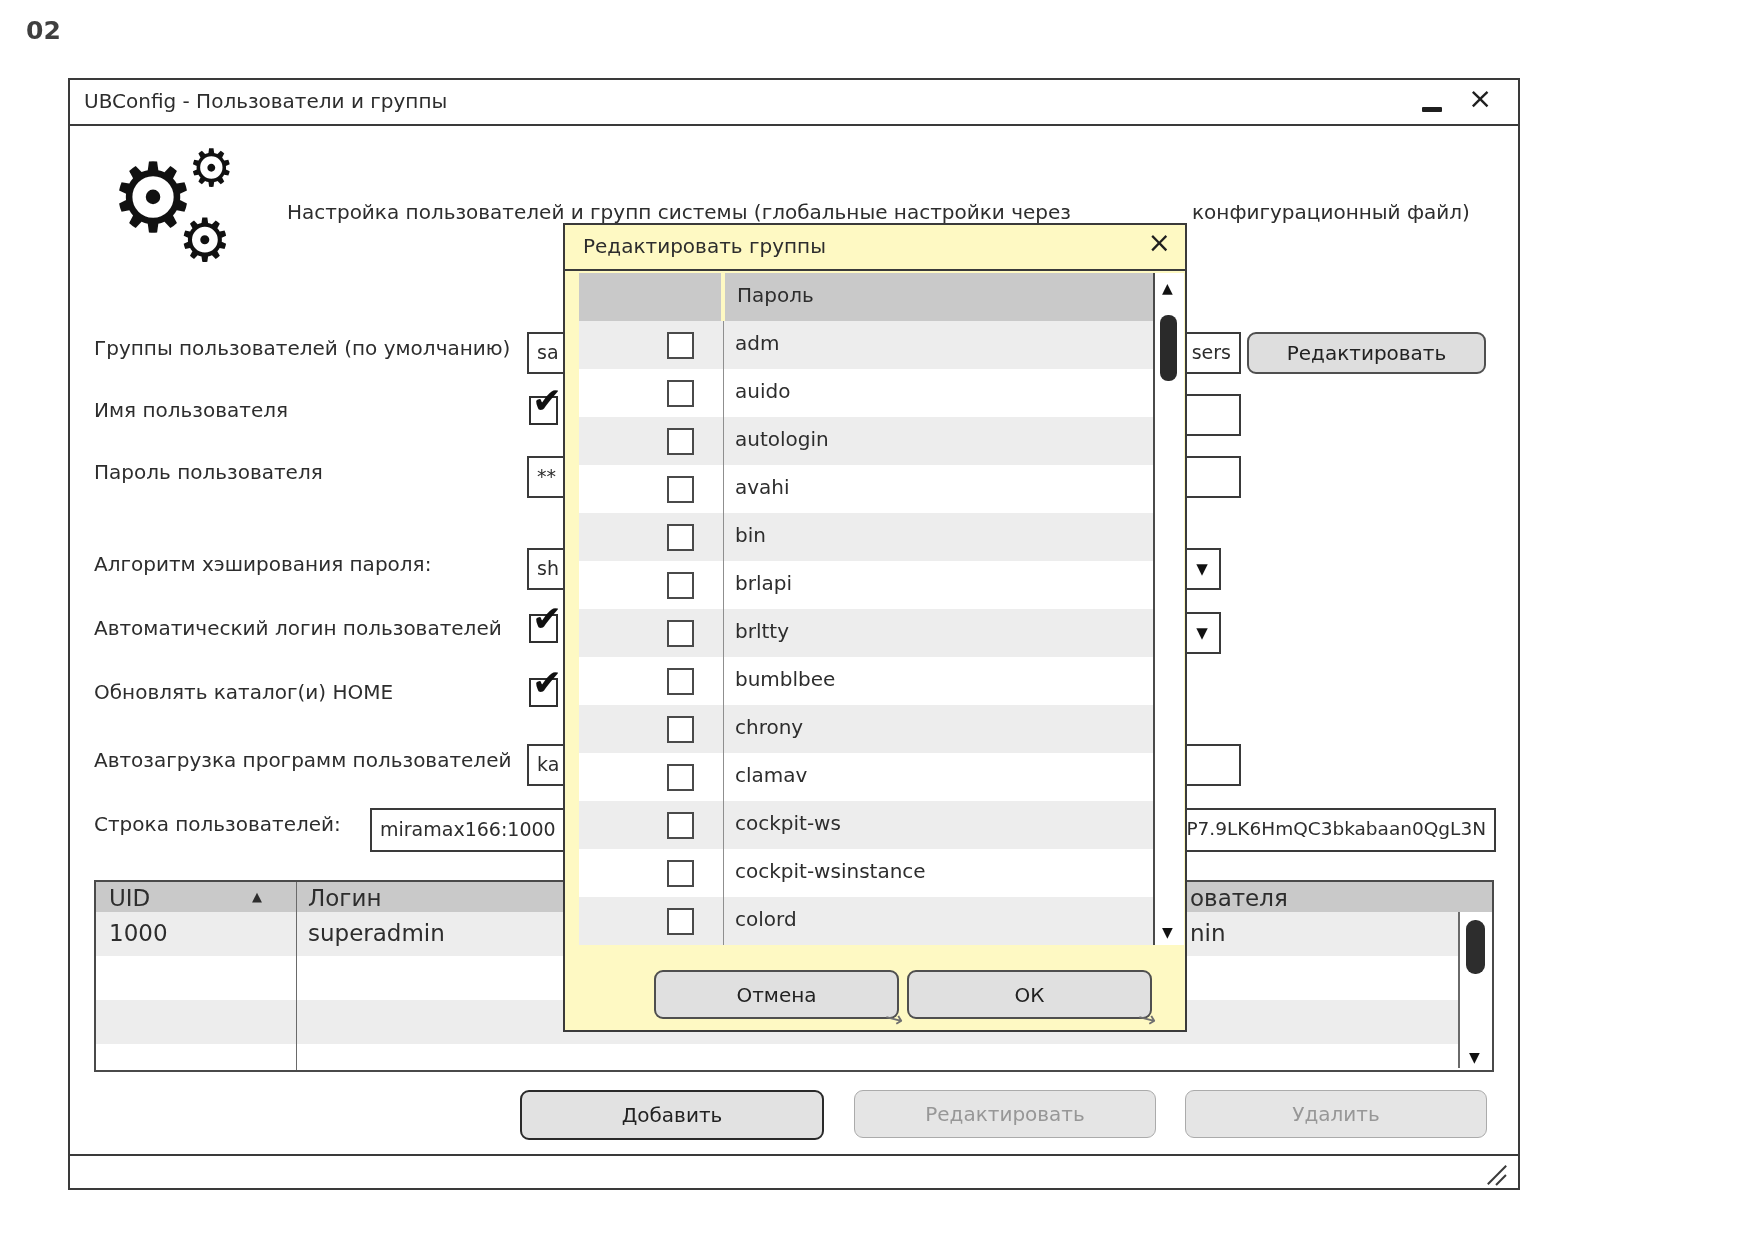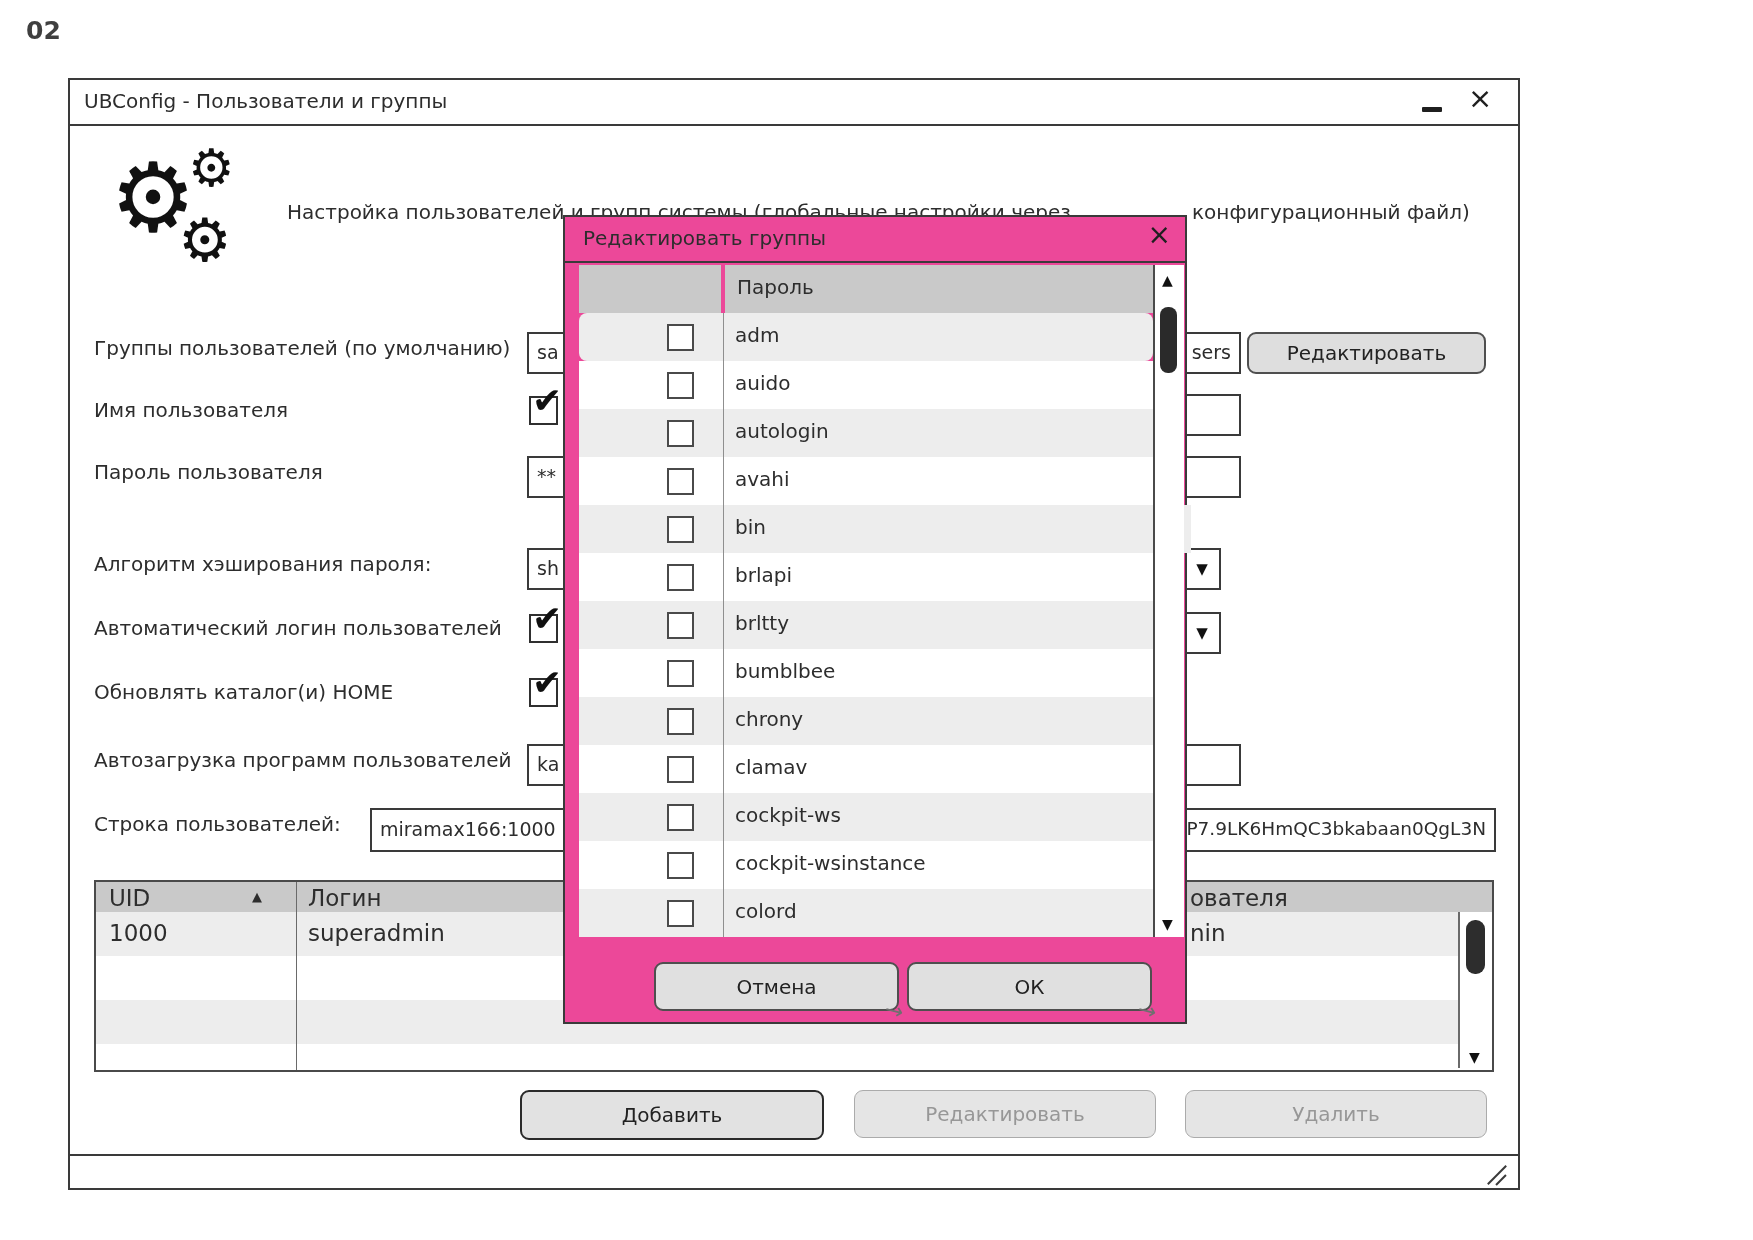--- a/index.html
+++ b/index.html
@@ -37,21 +37,21 @@
   .utable{left:24px;top:800px;width:1396px;height:188px;border:2px solid #4a4a4a;background:#fff;}
   .uthead{left:0;top:0;width:100%;height:30px;background:#c9c9c9;border-bottom:1.5px solid #6a6a6a;}
   .ucell{font-size:23px;}
   .ustripe{left:0;width:1362px;height:44px;background:#ededed;}
   .uvline{left:200px;top:0;height:188px;border-left:1.5px solid #6a6a6a;}
   .usb{left:1362px;top:30px;width:32px;height:156px;border-left:2px solid #6a6a6a;background:#fff;}
   .usb-thumb{left:6px;top:8px;width:19px;height:54px;background:#2d2d2d;border-radius:9px;}
   .sb-arrow{font-size:14px;color:#111;line-height:1;}
 
   
-  .dlg{left:563px;top:215px;width:620px;height:805px;border:2.5px solid #3a3a3a;background:#ec4899;z-index:10;}
+  .dlg{left:563px;top:223px;width:620px;height:805px;border:2.5px solid #3a3a3a;background:#fef9c3;z-index:10;}
   .dlg-tb{left:0;top:0;width:100%;height:44px;border-bottom:2px solid #3a3a3a;}
   .dlg-title{left:18px;top:9px;font-size:20px;}
   .dlg-close{right:14px;top:4px;font-size:28px;color:#1f1f1f;line-height:1;}
   .dhcell{top:48px;height:48px;background:#c9c9c9;}
   .dhead-text{left:12px;top:10px;font-size:20px;}
   .dvline{left:158px;top:96px;height:624px;border-left:1.5px solid #8f8f8f;}
   .grow{left:14px;width:574px;height:48px;background:#fff;}
   .grow.alt{background:#ededed;}
   .gcb{position:absolute;left:88px;top:11px;width:23px;height:23px;border:2px solid #4a4a4a;background:#fff;}
   .gname{position:absolute;left:156px;top:10px;font-size:20px;white-space:nowrap;}
@@ -182,37 +182,37 @@
     <div class="abs dlg-tb">
       <span class="abs dlg-title nowrap">Редактировать группы</span>
       <span class="abs dlg-close">×</span>
     </div>
 
     <div class="abs dhcell" style="left:14px;width:142px;"></div>
     <div class="abs dhcell" style="left:160px;width:428px;">
       <span class="abs dhead-text">Пароль</span>
     </div>
 
-    <div class="abs grow alt" style="top:96px;border-radius:8px;">
+    <div class="abs grow alt" style="top:96px;">
         <span class="gcb"></span>
         <span class="gname">adm</span>
       </div>
     <div class="abs grow" style="top:144px;">
         <span class="gcb"></span>
         <span class="gname">auido</span>
       </div>
     <div class="abs grow alt" style="top:192px;">
         <span class="gcb"></span>
         <span class="gname">autologin</span>
       </div>
     <div class="abs grow" style="top:240px;">
         <span class="gcb"></span>
         <span class="gname">avahi</span>
       </div>
-    <div class="abs grow alt" style="top:288px;padding-left:38px;">
+    <div class="abs grow alt" style="top:288px;">
         <span class="gcb"></span>
         <span class="gname">bin</span>
       </div>
     <div class="abs grow" style="top:336px;">
         <span class="gcb"></span>
         <span class="gname">brlapi</span>
       </div>
     <div class="abs grow alt" style="top:384px;">
         <span class="gcb"></span>
         <span class="gname">brltty</span>

